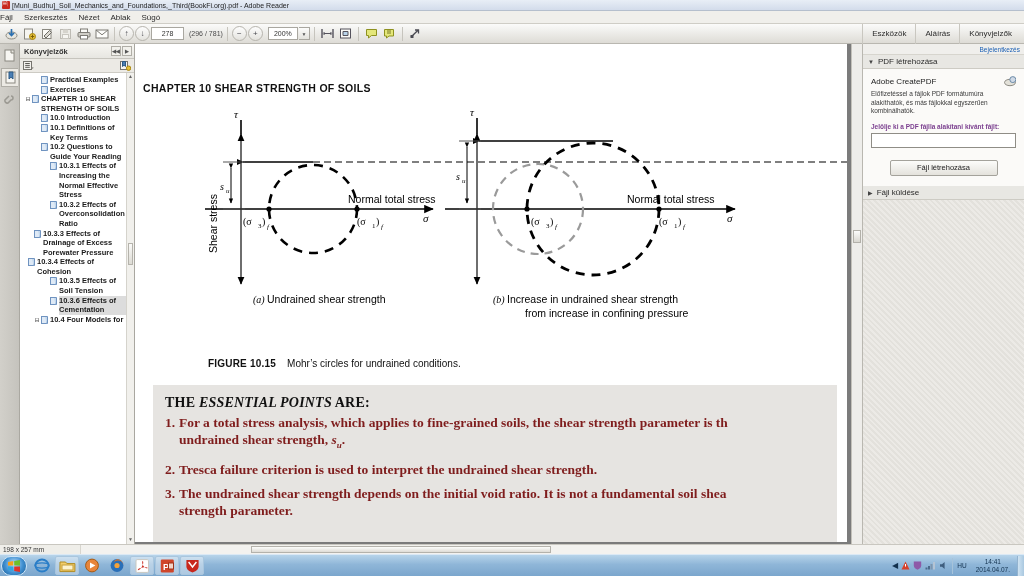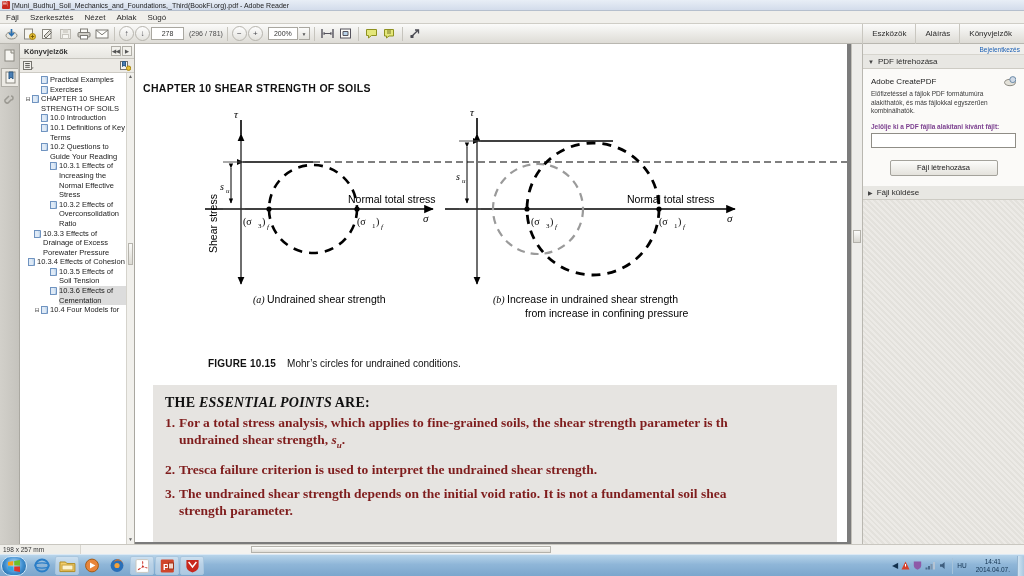--- a/index.html
+++ b/index.html
@@ -19,21 +19,21 @@
     width:8px; height:8px; margin-right:2px; flex:0 0 auto;
     background:#c8281e; border-radius:1px; position:relative;
   }
   #titlebar .tb-icon:after {
     content:"\1F5CE"; position:absolute; left:0; top:-2px;
     font-size:7px; color:#fff;
   }
   
   #menubar {
     height:13px; background:#f0efeb; border-bottom:1px solid #cfcdc6;
-    display:flex; align-items:center; padding-left:6px; gap:11px;
+    display:flex; align-items:center; gap:11px;
     font-size:8px; color:#2a2a2a;
   }
   #menubar span { cursor:default; }
   
   #toolbar {
     height:20px;
     background:linear-gradient(#fbfbfa,#e9e8e4 60%,#dedcd6);
     border-bottom:1px solid #b9b7b0;
     display:flex; align-items:center; padding:0 3px; gap:1px;
   }
@@ -107,21 +107,21 @@
     font-size:7.5px; color:#1b1b1b; padding:2px 0 0 0;
   }
   .bmrow { display:flex; align-items:flex-start; padding:0 8px 0 0; line-height:9.6px; }
   .bmrow .twisty {
     width:8px; flex:0 0 8px; font-size:6px; color:#444;
     text-align:center; padding-top:1px; cursor:pointer;
   }
   .bmrow .bmicon {
     width:9px; flex:0 0 9px; font-size:7px; color:#6f93c0; padding-top:1px;
   }
-  .bmrow .bmtext { cursor:pointer; }
+  .bmrow .bmtext { cursor:pointer;font-weight:bold; }
   .bmrow.sel .bmtext { background:#dcdcdc; }
   #bmscroll {
     position:absolute; right:0; top:0; bottom:0; width:8px;
     background:#f1f0ec; border-left:1px solid #d5d3cc;
   }
   #bmscroll .arw { height:8px; font-size:5px; text-align:center; color:#666; }
   #bmscroll .thumb {
     position:absolute; left:1px; right:1px; top:170px; height:22px;
     background:linear-gradient(#fafaf8,#dddbd4); border:1px solid #b5b3ac;
   }

